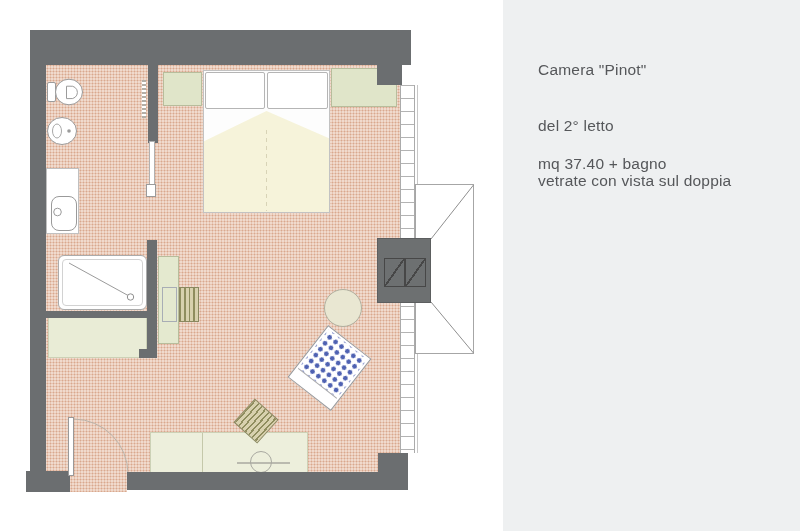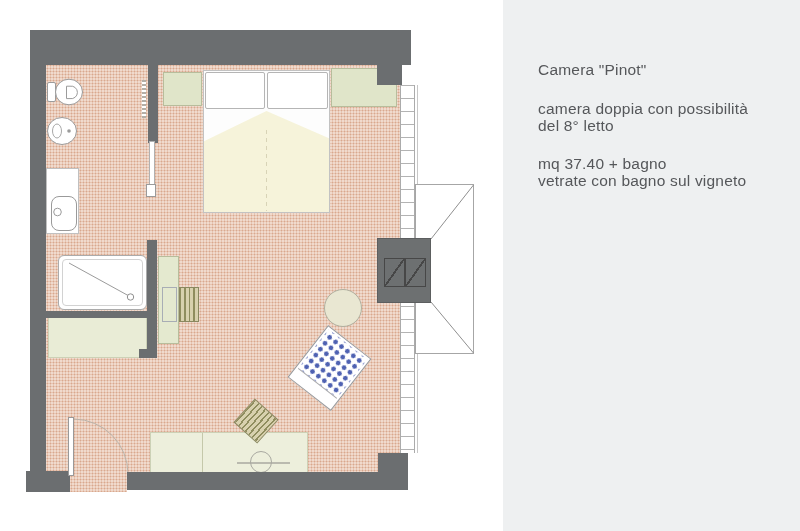--- a/index.html
+++ b/index.html
@@ -155,19 +155,18 @@
   <div class="abs wall" style="left:46px;top:311px;width:101px;height:7px;"></div>
   <div class="abs wall" style="left:139px;top:349px;width:8px;height:9px;"></div>
 
   <div class="abs" style="left:149px;top:141px;width:6px;height:44px;background:#ffffff;border:1px solid #b0b0b0;"></div>
   <div class="abs" style="left:146px;top:184px;width:10px;height:13px;background:#ffffff;border:1px solid #9a9a9a;"></div>
 
   <div class="abs" style="left:68px;top:417px;width:6px;height:59px;background:#ffffff;border:1px solid #999999;"></div>
 
   <aside class="abs panel">
     <p style="top:61px;">Camera "Pinot"</p>
-    <p style="top:100px;">camera doppia con possibilità</p>
-    <p style="top:117px;">del 8° letto</p>
+    <p style="top:117px;">del 2° letto</p>
     <p style="top:155px;">mq 37.40 + bagno</p>
-    <p style="top:172px;">vetrate con bagno sul vigneto</p>
+    <p style="top:172px;">vetrate con vista sul doppia</p>
   </aside>
 
 </div>
 
 </body></html>

